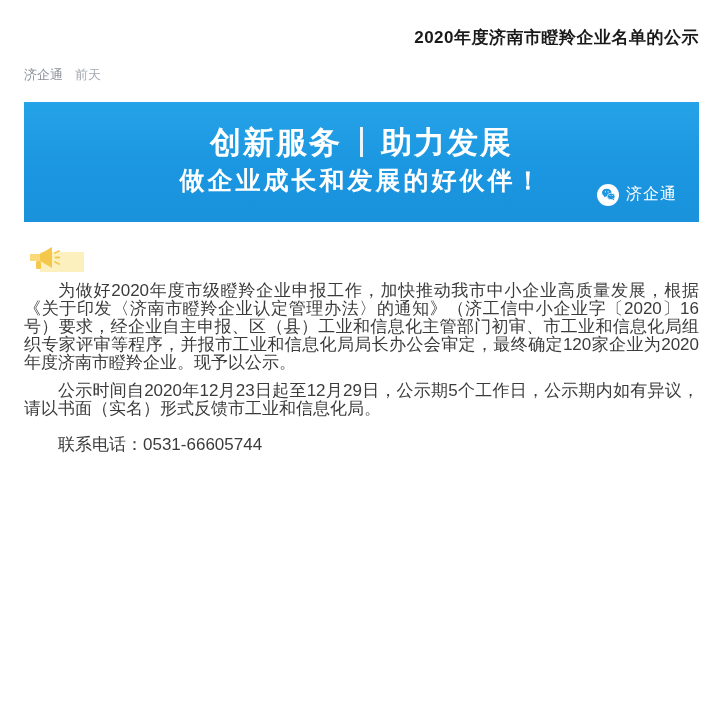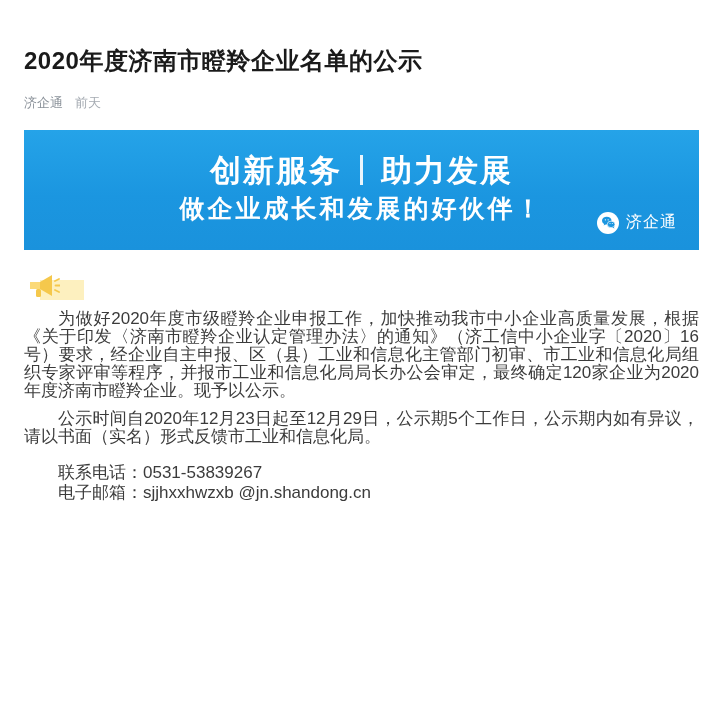--- a/index.html
+++ b/index.html
@@ -15,26 +15,27 @@
     overflow: hidden;
   }
   .page {
     width: 723px;
     height: 701px;
     position: relative;
     box-sizing: border-box;
     padding: 0 24px;
   }
   .article-title {
-    font-size: 24px;
+    font-size: 17px;
     font-weight: bold;
     color: #1a1a1a;
     letter-spacing: 0.5px;
-    padding-top: 44px;
+    padding-top: 26px;
     line-height: 1.4;
+    text-align: right;
   }
   .meta-row {
     margin-top: 16px;
     font-size: 13px;
     color: #8a9199;
     display: flex;
     align-items: center;
     gap: 12px;
   }
   .meta-account {
@@ -190,17 +191,16 @@
         <path d="M4 10 L14 10 L14 17 L4 17 Z" fill="#fbd978"></path>
         <rect x="10" y="17" width="5" height="8" rx="1.5" fill="#f5c84c"></rect>
         <path d="M29 9 L33 7" stroke="#f5c84c" stroke-width="1.8" stroke-linecap="round"></path>
         <path d="M29.5 13.5 L33.8 13.5" stroke="#f5c84c" stroke-width="1.8" stroke-linecap="round"></path>
         <path d="M29 18 L33 20" stroke="#f5c84c" stroke-width="1.8" stroke-linecap="round"></path>
       </svg>
     </div>
 
     <p class="para indent">为做好2020年度市级瞪羚企业申报工作，加快推动我市中小企业高质量发展，根据《关于印发〈济南市瞪羚企业认定管理办法〉的通知》（济工信中小企业字〔2020〕16号）要求，经企业自主申报、区（县）工业和信息化主管部门初审、市工业和信息化局组织专家评审等程序，并报市工业和信息化局局长办公会审定，最终确定120家企业为2020年度济南市瞪羚企业。现予以公示。</p>
     <p class="para indent">公示时间自2020年12月23日起至12月29日，公示期5个工作日，公示期内如有异议，请以书面（实名）形式反馈市工业和信息化局。</p>
-    <p class="para indent spaced tight">联系电话：0531-53839267</p>
-    <p class="para indent">电子邮箱：sjjhxxhwzxb @jn.shandong.cn</p>
+    <p class="para indent spaced tight">联系电话：0531-66605744</p>
 
   </div>
 </div>
 
 </body></html>

